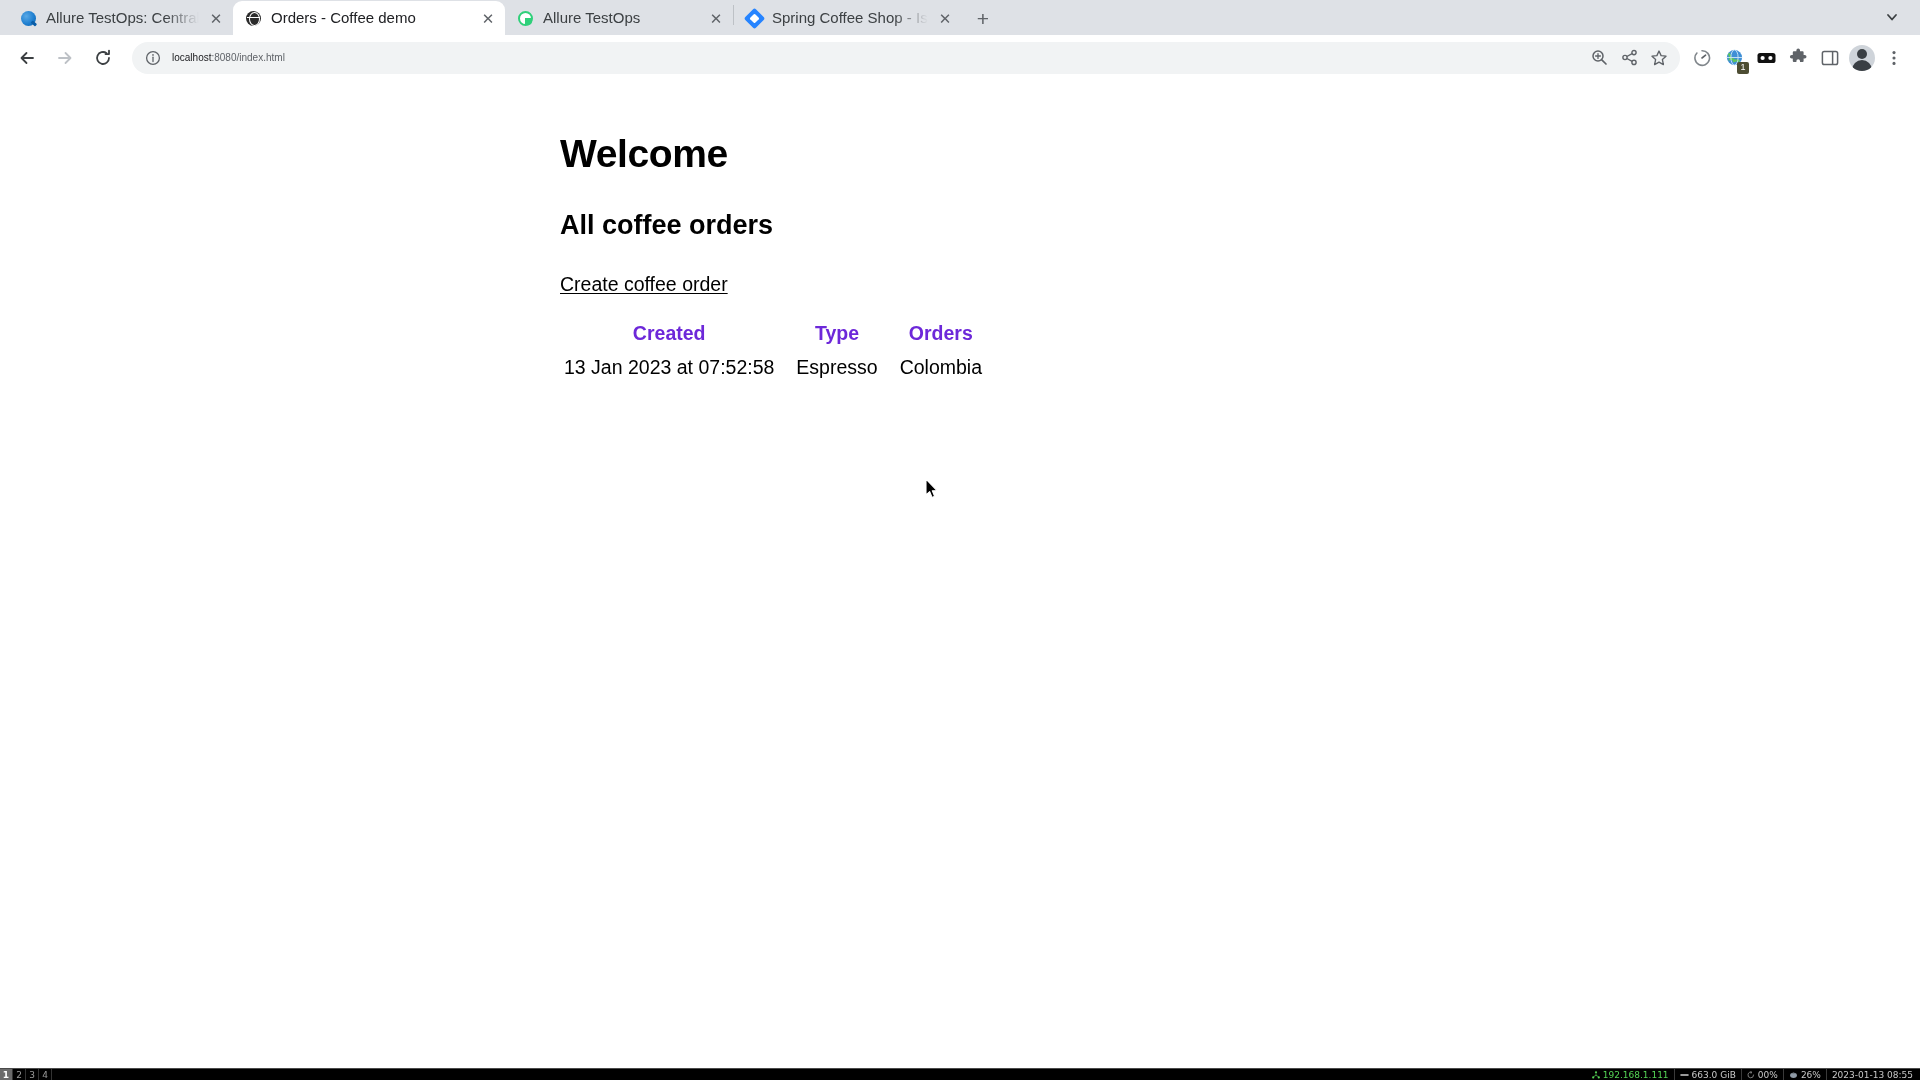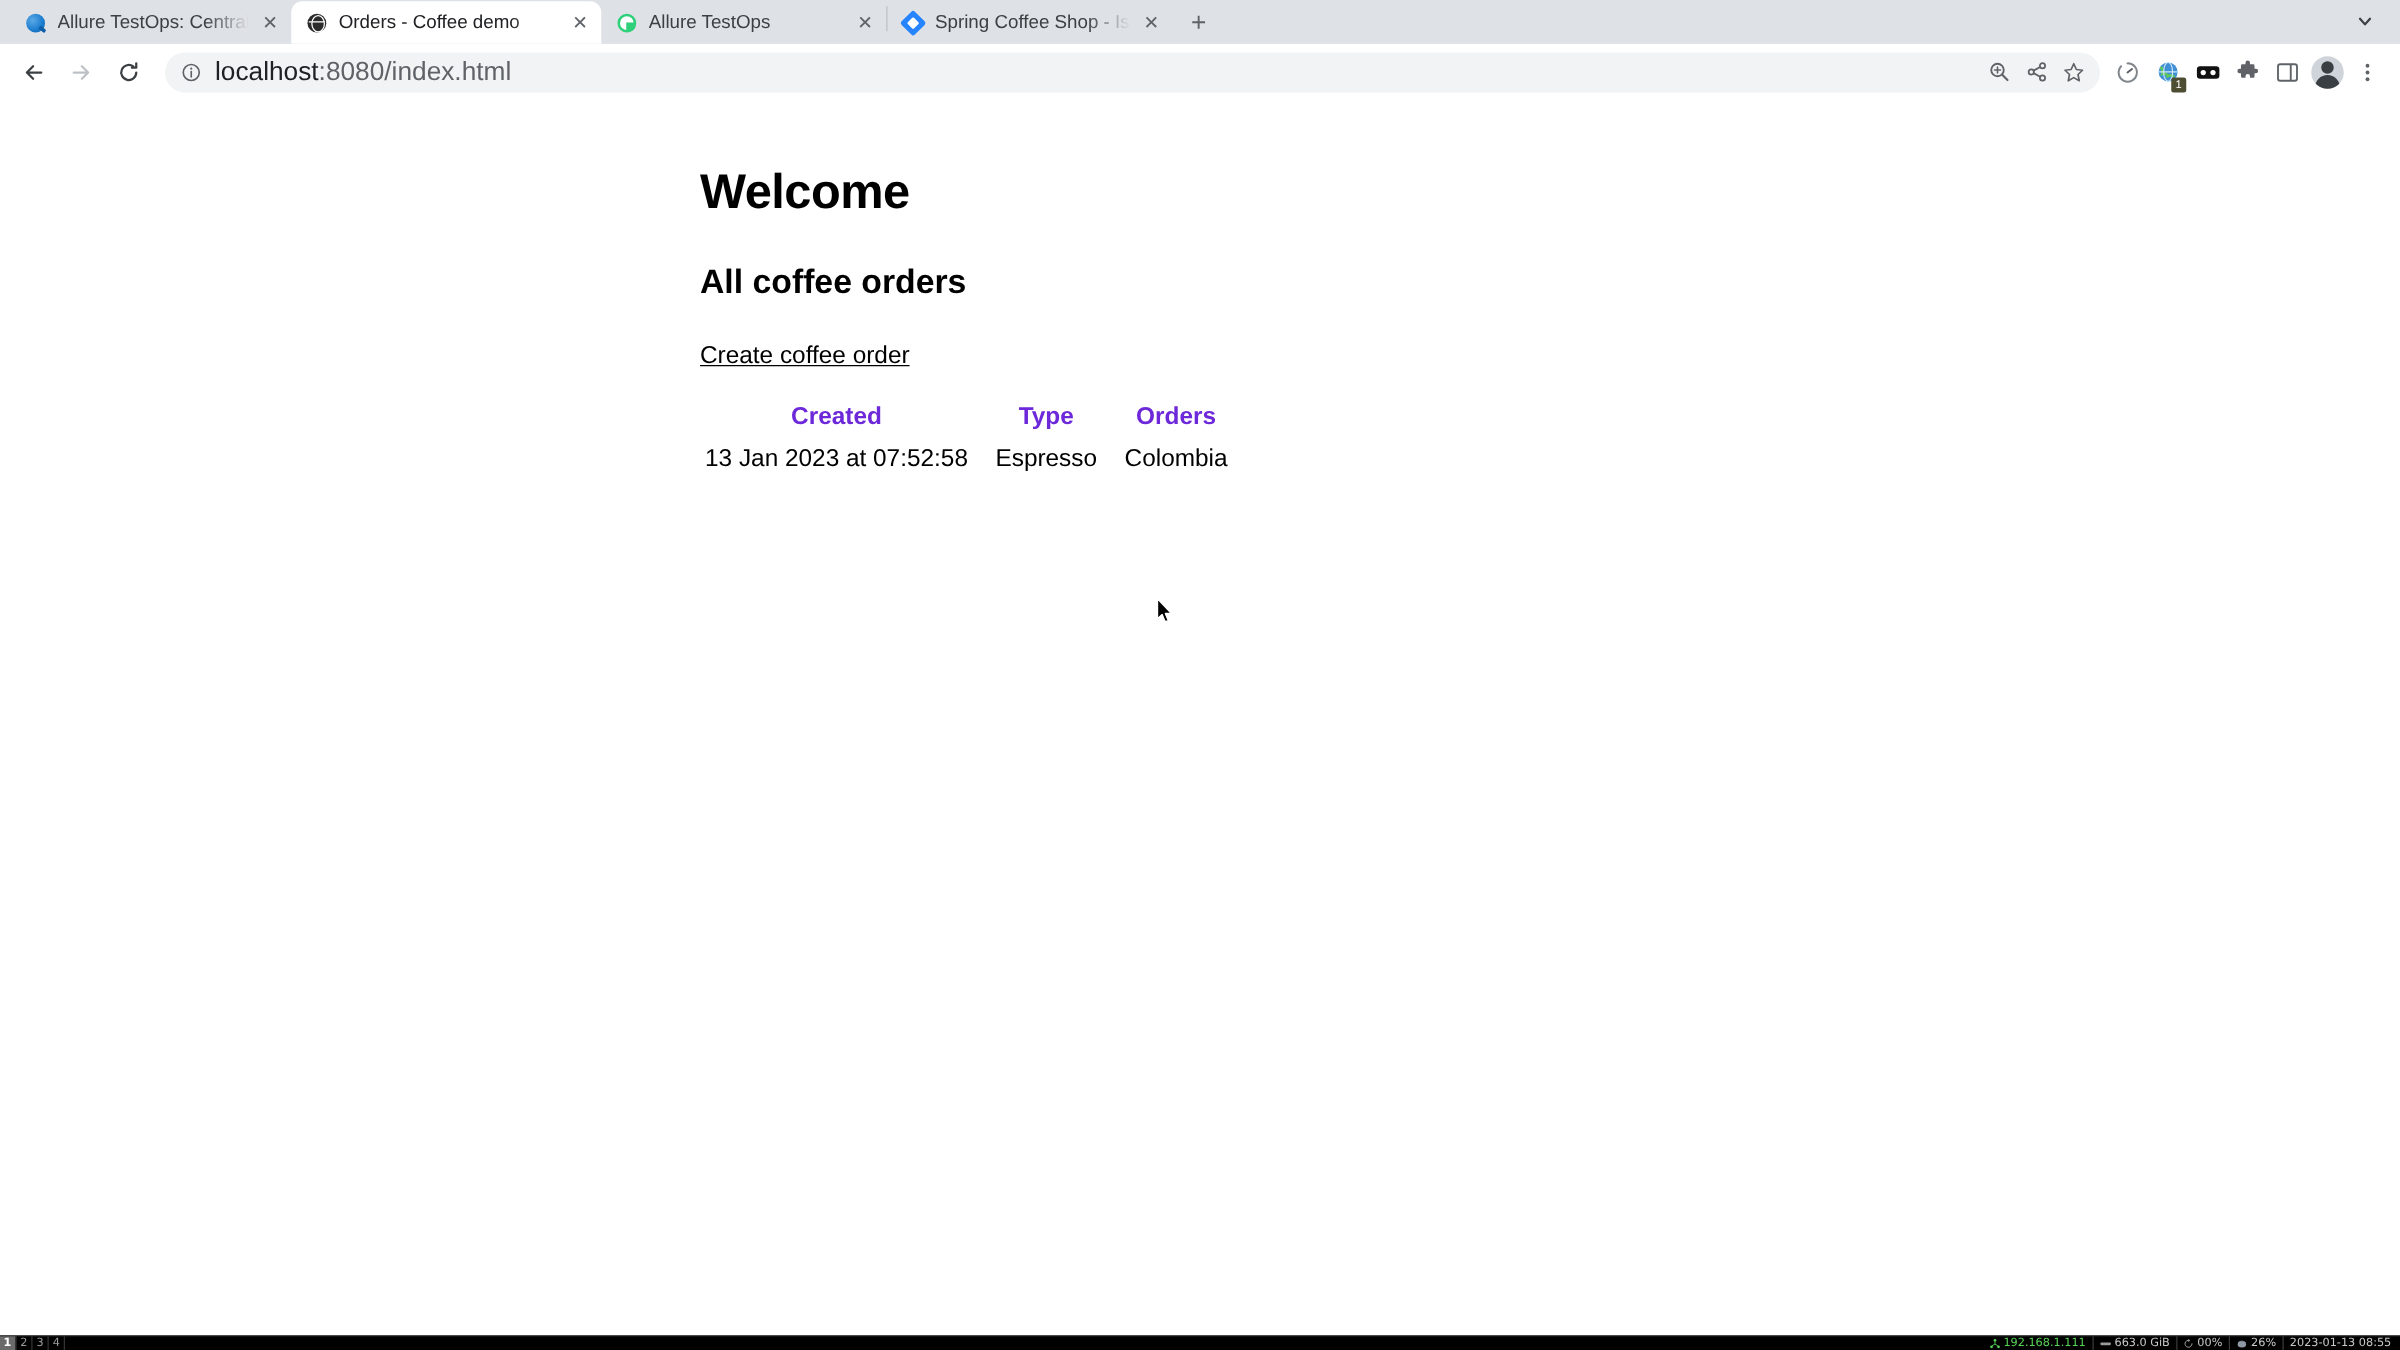--- a/index.html
+++ b/index.html
@@ -166,21 +166,21 @@
     padding-left: 12px;
     min-width: 0;
   }
   #site-info-icon {
     width: 18px; height: 18px; flex: none;
     margin-right: 10px;
     display: flex; align-items: center; justify-content: center;
     color: #5f6368;
   }
   #omnibox-url {
-    font-size: 21px;
+    font-size: 10px;
     color: #202124;
     white-space: nowrap;
     overflow: hidden;
   }
   #omnibox-url .url-rest { color: #5f6368; }
   #omnibox-right {
     margin-left: auto;
     display: flex; align-items: center;
     padding-right: 6px;
   }
@@ -338,21 +338,21 @@
   <div id="tab-strip">
 
     <div class="tab inactive" style="width:225px">
       <span class="tab-favicon">
         <span class="fav-allure-blue"></span>
       </span>
       <span class="tab-title">Allure TestOps: Centralize</span>
       <span class="tab-close">✕</span>
     </div>
 
-    <div class="tab active" style="width:248px">
+    <div class="tab active" style="width:272px">
       <span class="tab-favicon">
         <span class="fav-globe-dark"></span>
       </span>
       <span class="tab-title">Orders - Coffee demo</span>
       <span class="tab-close">✕</span>
     </div>
 
     <div class="tab inactive" style="width:228px">
       <span class="tab-favicon">
         <span class="fav-allure-green"></span>

